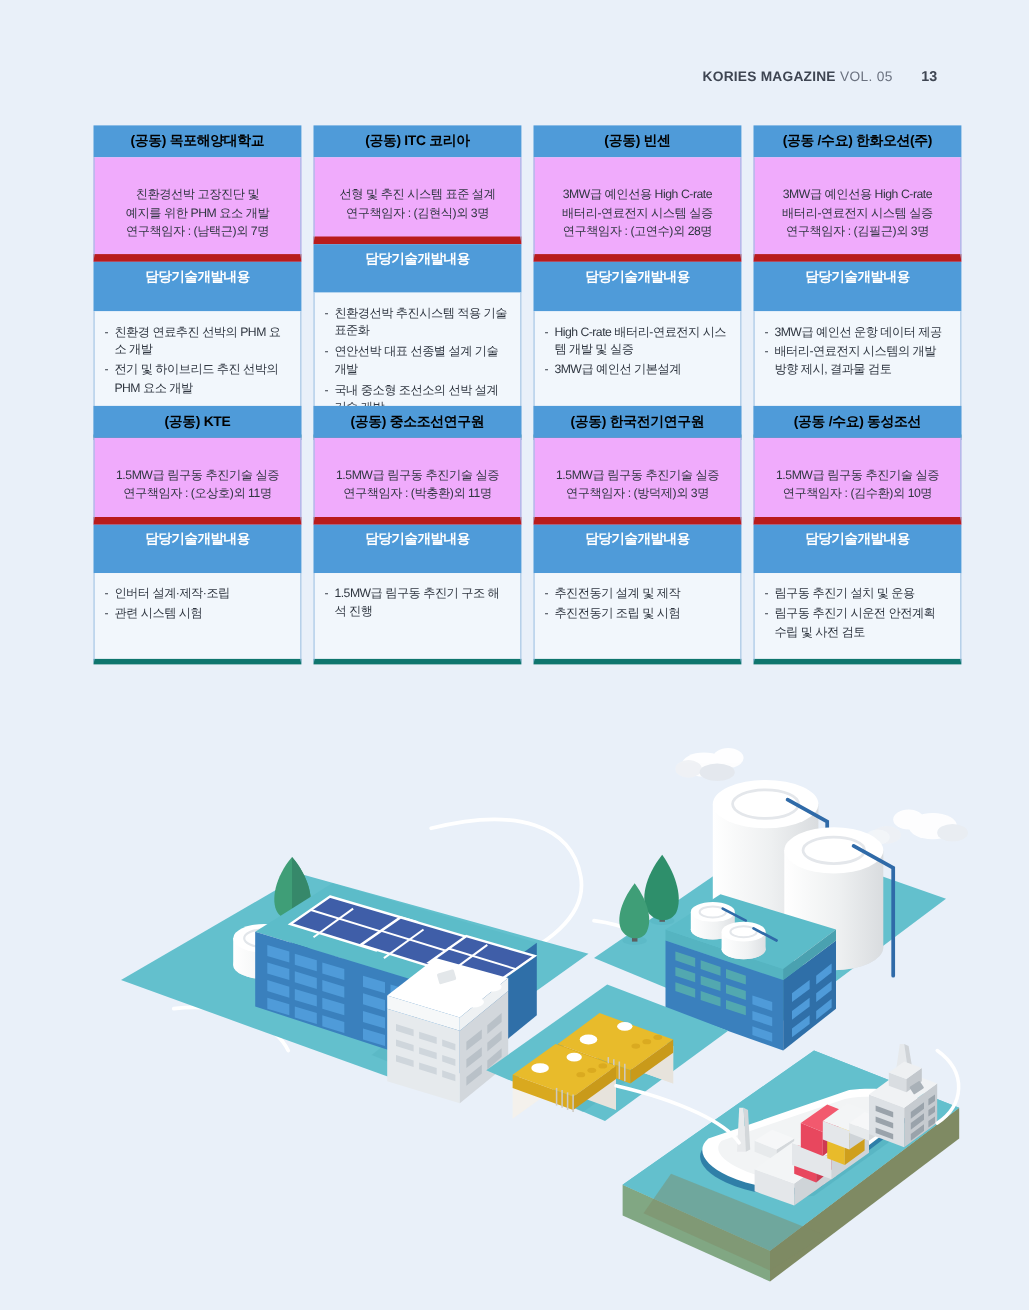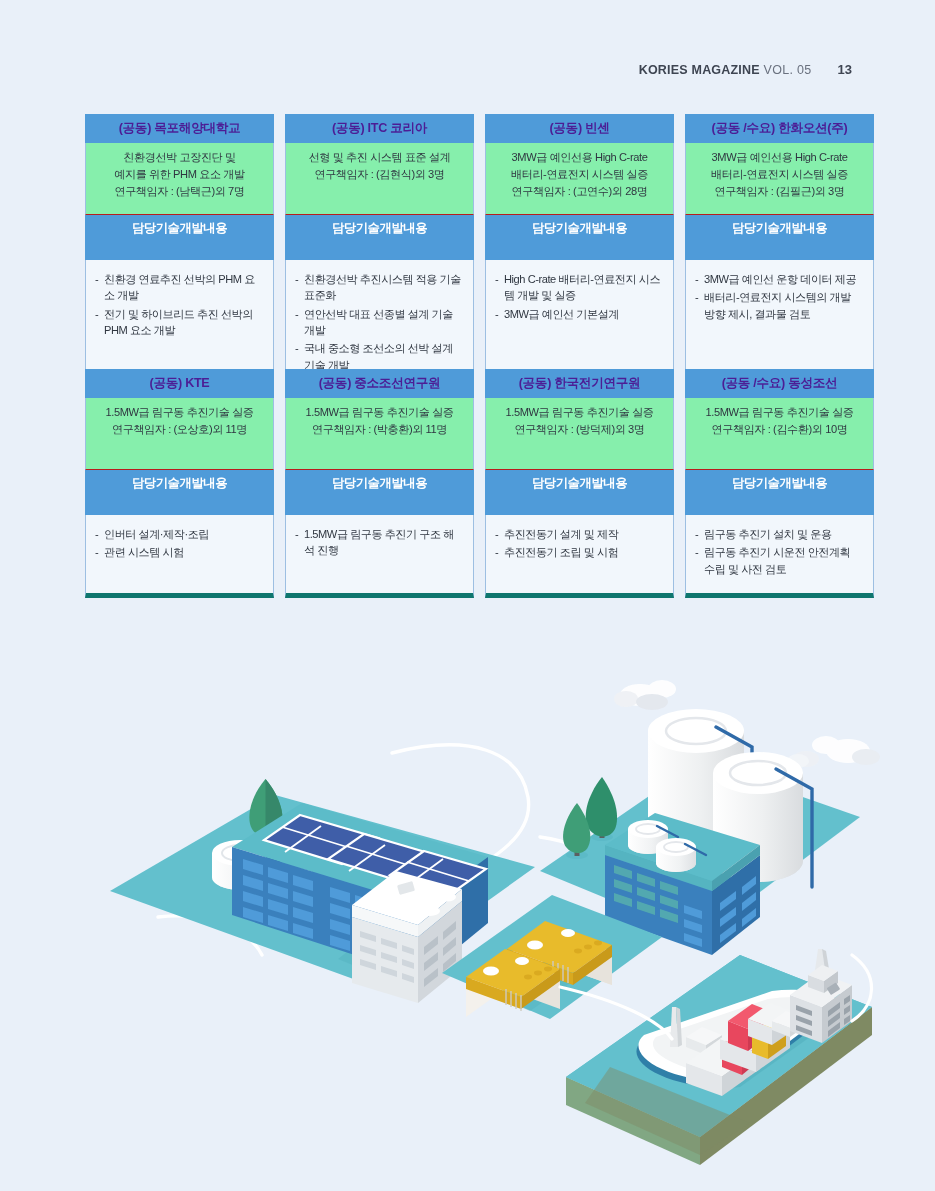--- a/index.html
+++ b/index.html
@@ -64,35 +64,35 @@
   .card-grid.row-2 { top: 369px; }
 
   .card {
     display: flex;
     flex-direction: column;
     min-height: 226px;
   }
 
   .card-title {
     background: #4f9bd9;
-    color: #4c1d95;
+    color: #000000;
     font-size: 12.6px;
     font-weight: 700;
     letter-spacing: -0.3px;
     text-align: center;
     padding: 7px 16px 8px;
     line-height: 1.15;
   }
 
   .card-summary {
-    background: #86efac;
+    background: #f0abfc;
     border-left: 1px solid #9dbfe2;
     border-right: 1px solid #9dbfe2;
-    border-bottom: 1px solid #b91c1c;
-    padding: 6px 9px 12px;
+    border-bottom: 7px solid #b91c1c;
+    padding: 26px 9px 12px;
     text-align: center;
     font-size: 11.1px;
     line-height: 1.5;
     color: #2f3640;
     letter-spacing: -0.4px;
     min-height: 72px;
   }
   .card-summary .sum-line { display: block; }
 
   .card-subhead {

